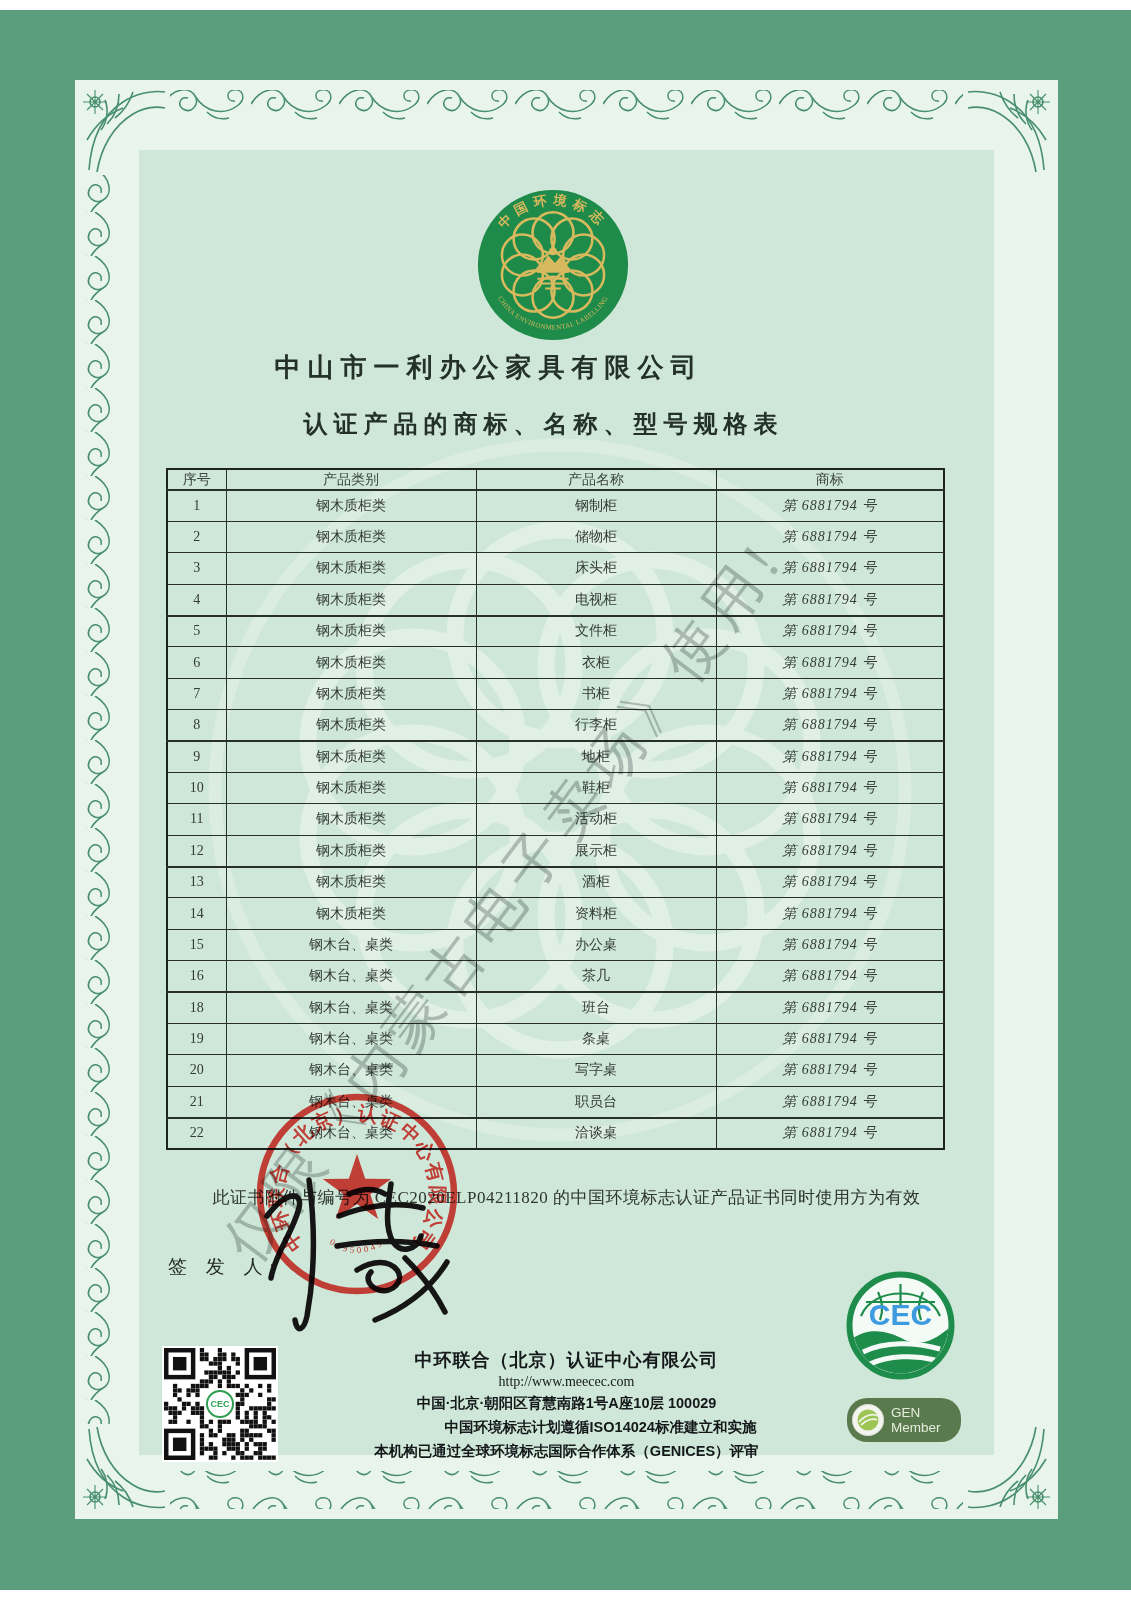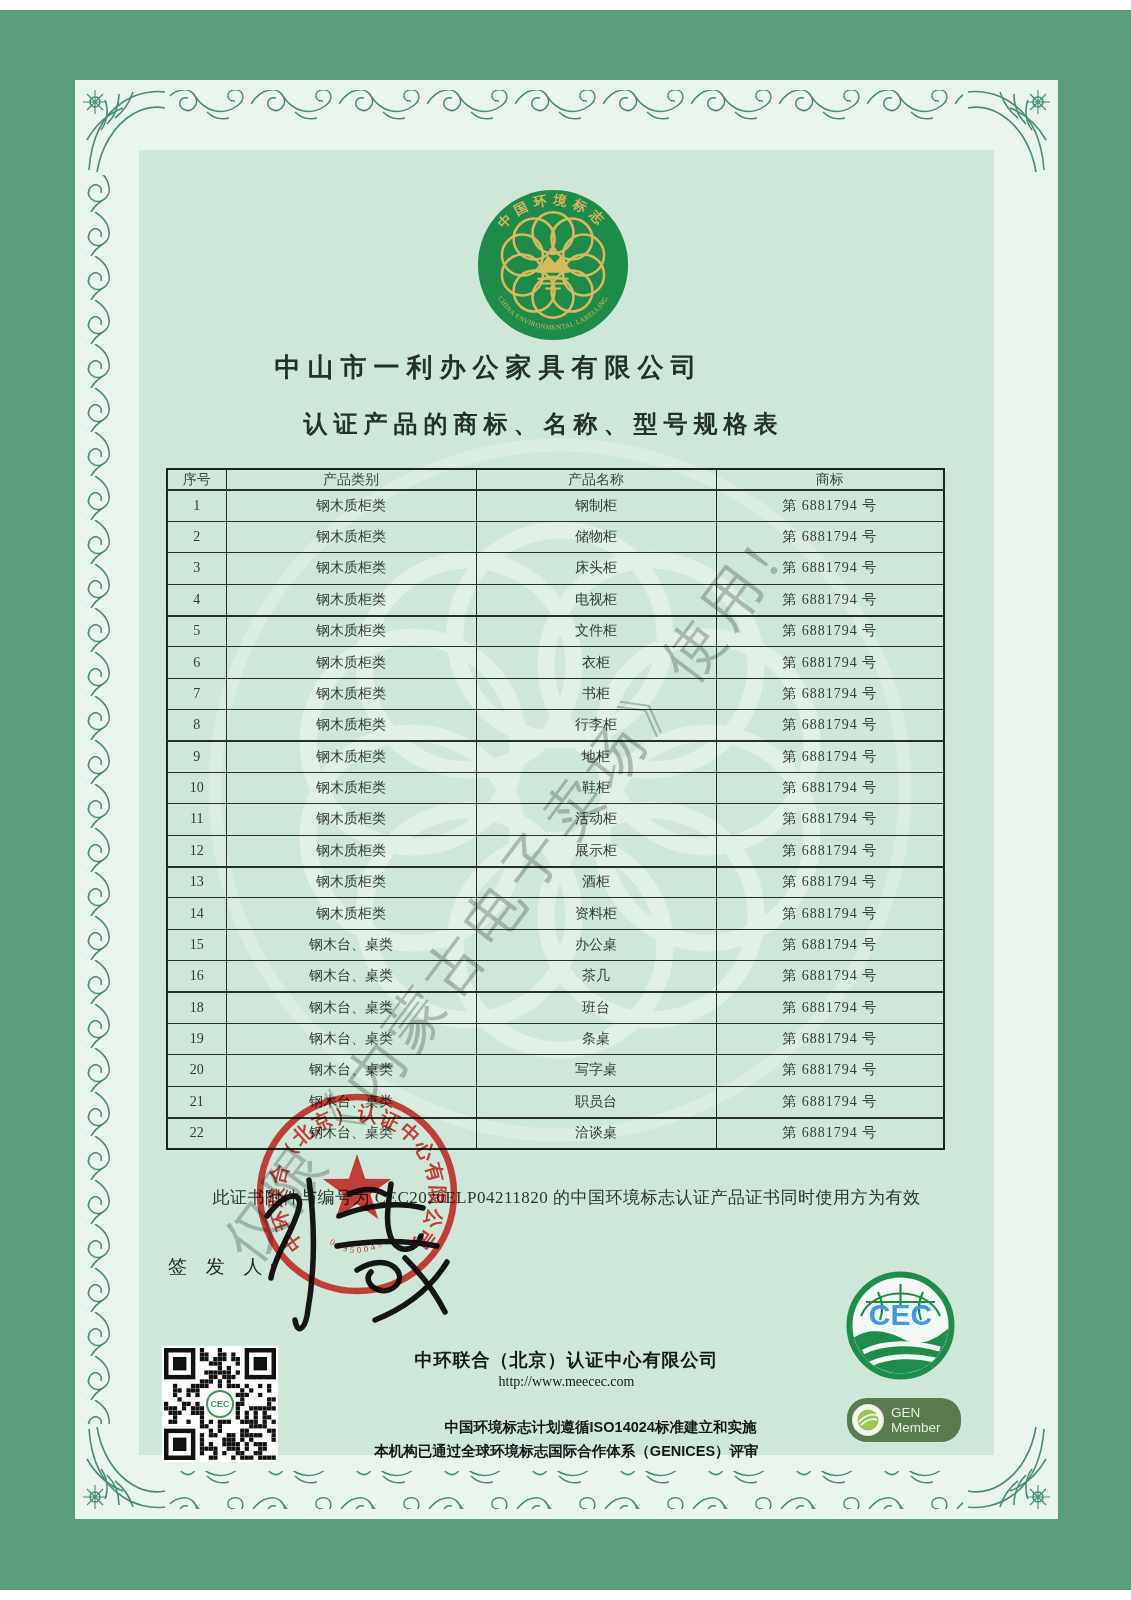--- a/index.html
+++ b/index.html
@@ -17,21 +17,21 @@
              font-size:24px;letter-spacing:6px;font-weight:700;color:#23312a;margin-left:36px;}
   .cert-table{position:absolute;left:166px;top:468px;width:777px;height:682px;
               border-collapse:collapse;table-layout:fixed;border:2.5px solid #1d241f;
               font-size:14px;color:#333b36;}
   .cert-table th,.cert-table td{border:1.5px solid #29302b;text-align:center;padding:0;
               font-weight:normal;overflow:hidden;white-space:nowrap;}
   .cert-table thead tr{height:21px;}
   .cert-table thead th{border-bottom-width:2px;color:#3b453f;}
   .cert-table tbody tr{height:29.5px;}
   .cert-table tbody tr:nth-child(4n) td{border-bottom-width:2.4px;}
-  .cert-table td.tm{letter-spacing:1px;}
+  .cert-table td.tm{letter-spacing:1px;font-style:italic;}
   .watermark{position:absolute;left:505px;top:900px;transform:translate(-50%,-50%) rotate(-53deg);
              white-space:nowrap;font-size:58px;letter-spacing:8px;color:#8e9696;opacity:.55;
              mix-blend-mode:multiply;font-family:"Liberation Serif",serif;pointer-events:none;}
   .note-line{position:absolute;left:139px;width:855px;top:1186px;text-align:center;
              font-size:17px;color:#2d352f;letter-spacing:.5px;}
   .signer{position:absolute;left:168px;top:1254px;font-size:19px;letter-spacing:7px;color:#242c26;}
   .signature{position:absolute;left:245px;top:1150px;}
   .stamp{position:absolute;left:254px;top:1091px;mix-blend-mode:multiply;opacity:.93;}
   .qr-box{position:absolute;left:162px;top:1346px;width:116px;height:116px;background:#ffffff;
           display:flex;align-items:center;justify-content:center;}
@@ -521,20 +521,21 @@
         <rect x="0" y="80.64000000000001" width="31.360000000000003" height="31.360000000000003" fill="#111111"></rect>
         <rect x="4.48" y="85.12000000000002" width="22.400000000000002" height="22.400000000000002" fill="#ffffff"></rect>
         <rect x="8.96" y="89.60000000000002" width="13.440000000000001" height="13.440000000000001" fill="#111111"></rect>
         <circle cx="56" cy="56" r="13" fill="#ffffff" stroke="#2e9e4f" stroke-width="2"></circle>
         <text x="56" y="59" text-anchor="middle" font-size="9" font-weight="bold" fill="#2e9e4f" font-family="Liberation Sans, sans-serif">CEC</text>
       </svg>
   </div>
 
   <div class="footer-line f-org">中环联合（北京）认证中心有限公司</div>
   <div class="footer-line f-url">http://www.meecec.com</div>
+  <div class="footer-line f-addr">中国·北京·朝阳区育慧南路1号A座10层  100029</div>
   <div class="footer-line f-iso">中国环境标志计划遵循ISO14024标准建立和实施</div>
   <div class="footer-line f-gen">本机构已通过全球环境标志国际合作体系（GENICES）评审</div>
 
   <svg class="cec-logo" width="115" height="115" viewBox="0 0 115 115">
     <defs>
         <clipPath id="cec-clip">
           <circle cx="57.5" cy="57.5" r="48"></circle>
         </clipPath>
       </defs>
     <circle cx="57.5" cy="57.5" r="51" fill="#f4faf5" stroke="#1e8c4a" stroke-width="6"></circle>

